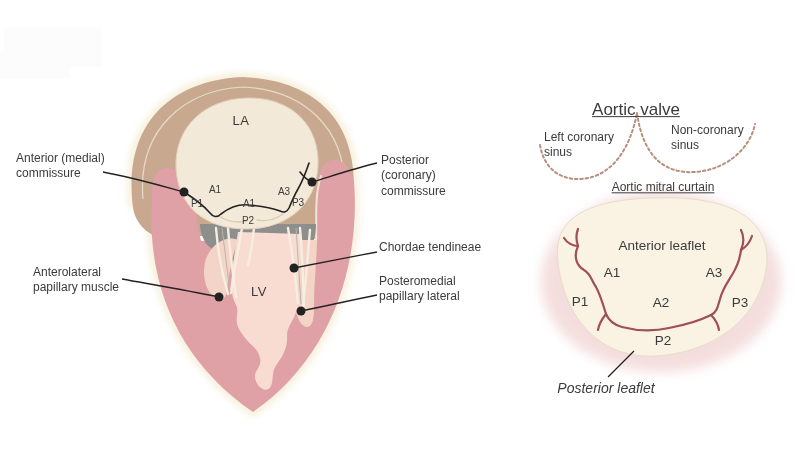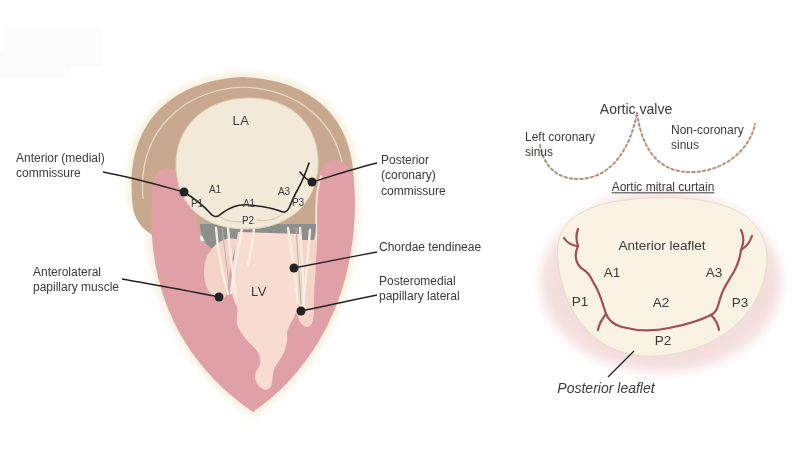--- a/index.html
+++ b/index.html
@@ -6,21 +6,21 @@
   .stage{
     position:relative;width:800px;height:450px;background:#ffffff;overflow:hidden;
     font-family:"Liberation Sans", sans-serif;color:var(--text-color,#3b3b3b);
   }
   .stage svg{position:absolute;left:0;top:0;}
   .lbl{position:absolute;line-height:1.28;font-size:12px;color:var(--text-color,#3b3b3b);}
   .c{transform:translate(-50%,-50%);text-align:center;white-space:nowrap;}
   .seg-s{font-size:10px;}
   .seg-l{font-size:13.5px;}
   .chamber{font-size:13px;letter-spacing:.5px;}
-  .t13{font-size:14px;}
+  .t13{font-size:17px;text-decoration:underline;}
   .t14{font-size:14px;font-style:italic;}
   .nw{white-space:nowrap;}
   
   .f-halo{fill:none;stroke:var(--halo-cream);}
   .f-la{fill:var(--la-tan);}
   .s-la-inner{fill:none;stroke:var(--la-inner-line);}
   .f-heart{fill:var(--wall-pink);}
   .s-column-hl{fill:none;stroke:var(--column-highlight);}
   .f-gray{fill:var(--recess-gray);}
   .f-muscle{fill:var(--muscle-light);}
@@ -145,21 +145,21 @@
   <div class="lbl c chamber" style="left:241px;top:121px;">LA</div>
   <div class="lbl c chamber" style="left:259px;top:292px;">LV</div>
   <div class="lbl c seg-s" style="left:215px;top:190px;">A1</div>
   <div class="lbl c seg-s" style="left:197px;top:204px;">P1</div>
   <div class="lbl c seg-s" style="left:249px;top:204px;">A1</div>
   <div class="lbl c seg-s" style="left:248px;top:221px;">P2</div>
   <div class="lbl c seg-s" style="left:284px;top:192px;">A3</div>
   <div class="lbl c seg-s" style="left:298px;top:203px;">P3</div>
 
   <div class="lbl c t13" style="left:636px;top:110px;">Aortic valve</div>
-  <div class="lbl" style="left:525px;top:130px;width:85px;">Left coronary sinus</div>
+  <div class="lbl" style="left:544px;top:130px;width:85px;">Left coronary sinus</div>
   <div class="lbl" style="left:671px;top:123px;width:90px;">Non-coronary sinus</div>
   <div class="lbl c" style="left:663px;top:188px;text-decoration:underline;">Aortic mitral curtain</div>
   <div class="lbl c seg-l" style="left:662px;top:246px;font-size:13.5px;">Anterior leaflet</div>
   <div class="lbl c seg-l" style="left:612px;top:273px;">A1</div>
   <div class="lbl c seg-l" style="left:714px;top:273px;">A3</div>
   <div class="lbl c seg-l" style="left:580px;top:302px;">P1</div>
   <div class="lbl c seg-l" style="left:661px;top:303px;">A2</div>
   <div class="lbl c seg-l" style="left:740px;top:303px;">P3</div>
   <div class="lbl c seg-l" style="left:663px;top:341px;">P2</div>
   <div class="lbl c t14" style="left:606px;top:389px;">Posterior leaflet</div>

